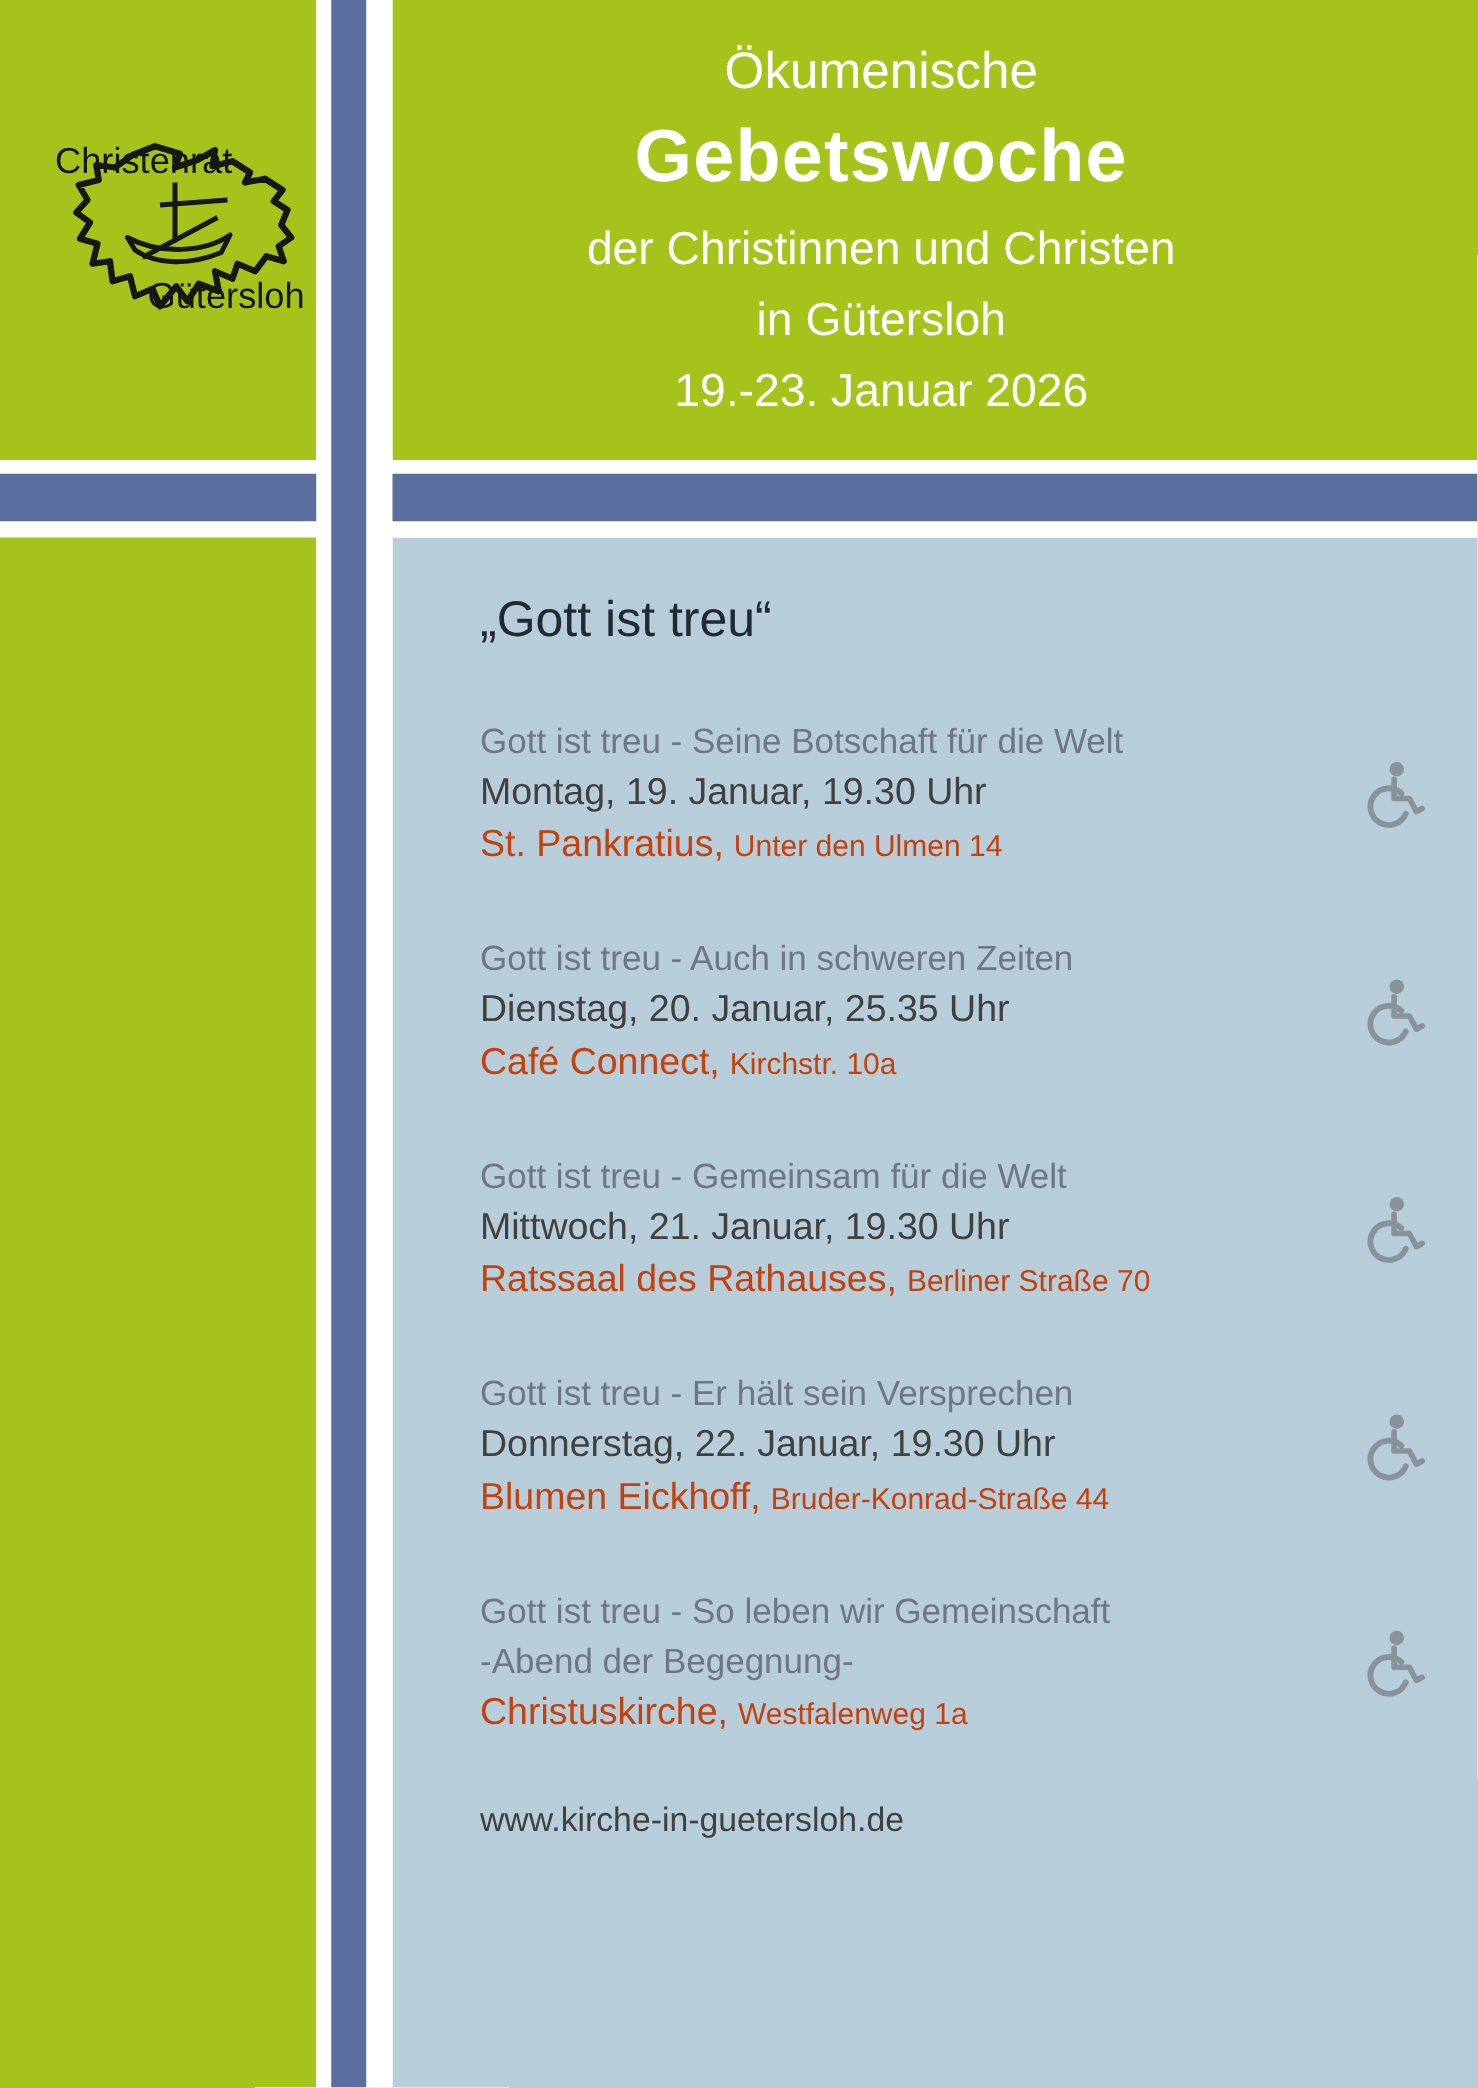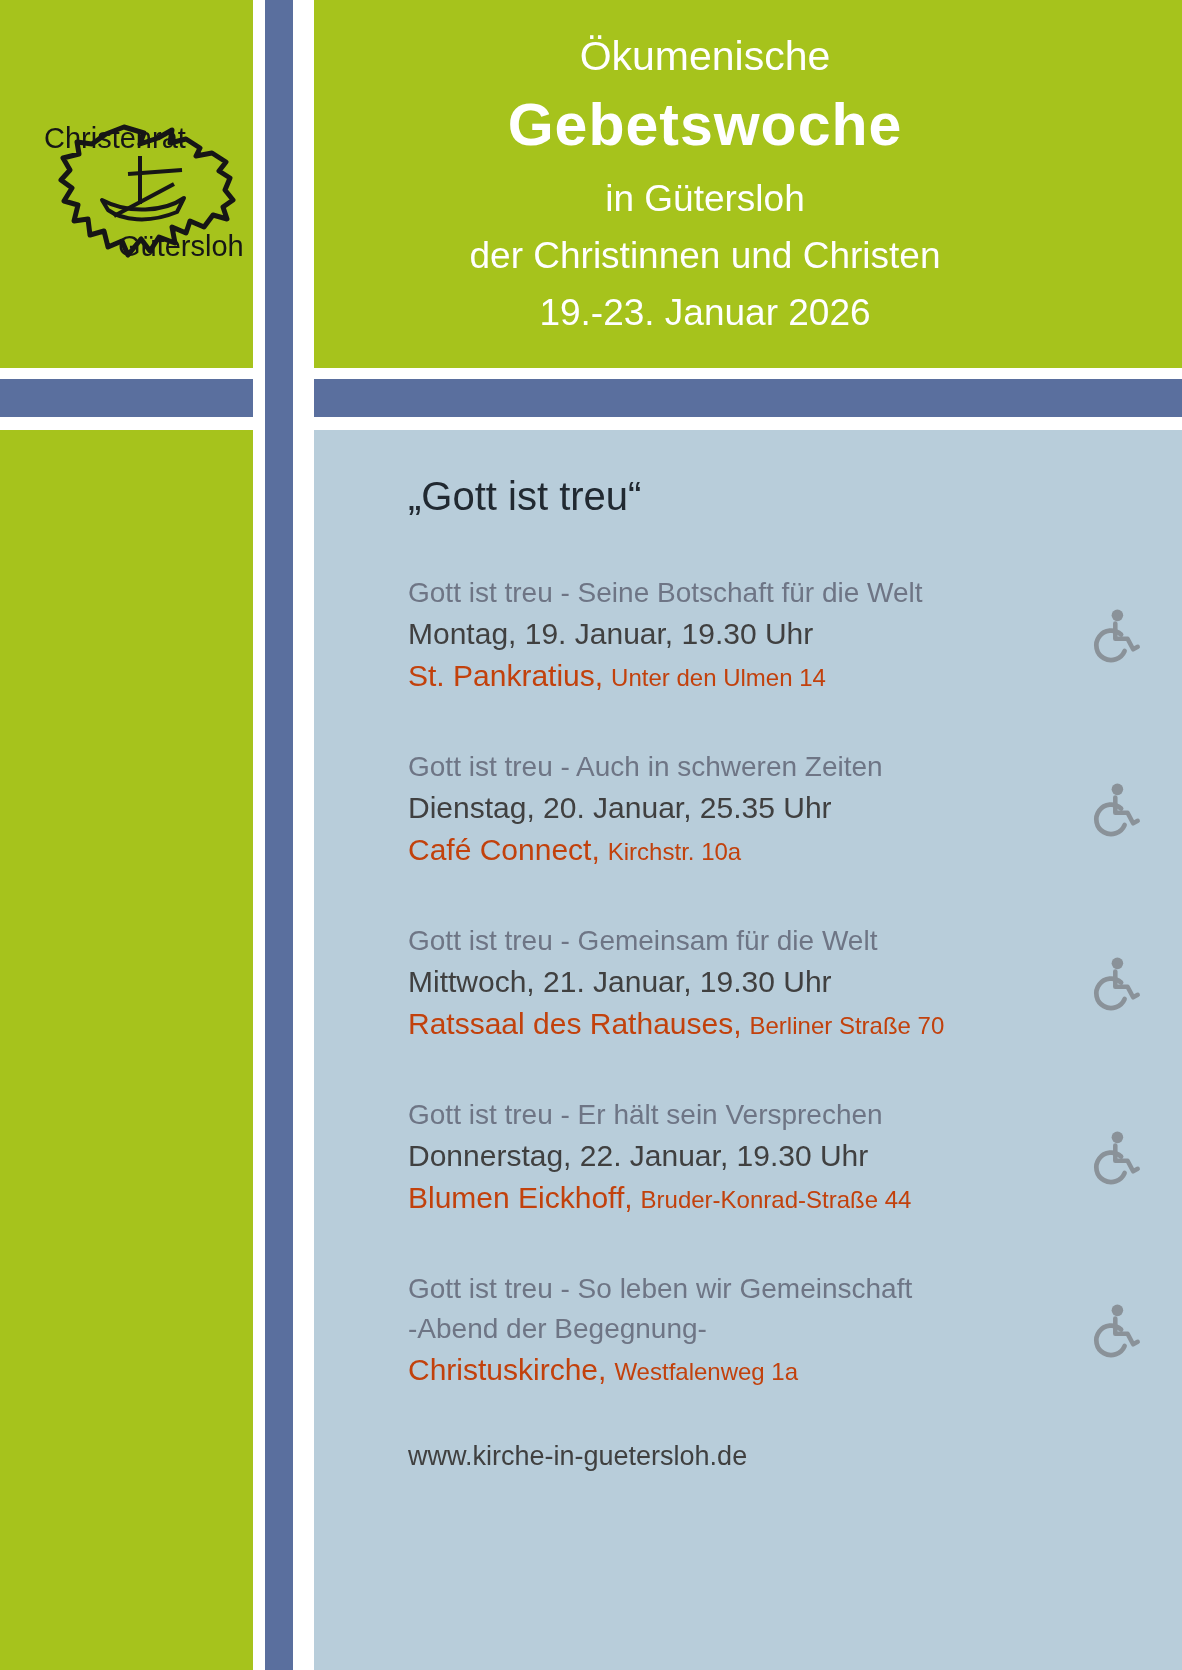--- a/index.html
+++ b/index.html
@@ -11,36 +11,36 @@
   
   .green-left   { position:absolute; left:0; top:0; width:253px; height:1670px; background:#a6c31c; }
   .green-header { position:absolute; left:314px; top:0; width:868px; height:368px; background:#a6c31c; }
   .panel        { position:absolute; left:314px; top:430px; width:868px; height:1240px; background:#b8cdda; }
   .hband { position:absolute; left:0; top:368px; width:1182px; height:62px; background:#ffffff; }
   .hbar  { position:absolute; left:0; top:379px; width:1182px; height:38px; background:#5a6f9e; }
   .vband { position:absolute; left:253px; top:0; width:61px; height:1670px; background:#ffffff; }
   .vbar  { position:absolute; left:265px; top:0; width:28px; height:1670px; background:#5a6f9e; }
 
   
-  .logo { position:absolute; left:36px; top:98px; width:208px; height:168px; }
+  .logo { position:absolute; left:36px; top:88px; width:208px; height:168px; }
   .logo svg { width:100%; height:100%; }
   .logo text { font-family:"Liberation Sans", sans-serif; fill:#161616; font-size:29px; }
 
   
   .header-text {
     position:absolute; left:326px; top:0; width:868px; height:368px;
     box-sizing:border-box; padding:34px 110px 0 0;
     text-align:center; color:#ffffff;
   }
   .header-kicker { font-size:41px; line-height:1.1; }
   .header-title  { font-size:59px; font-weight:bold; margin-top:14px; line-height:1.1; letter-spacing:1px; }
   .header-sub    { font-size:37px; line-height:57px; margin-top:12px; }
 
   
-  .panel-inner { box-sizing:border-box; padding:44px 38px 0 94px; color:#212931; }
+  .panel-inner { box-sizing:border-box; padding:44px 38px 0 70px; color:#212931; }
   .motto { font-size:40px; margin-bottom:54px; color:#212931; }
   .event { display:flex; align-items:center; margin-bottom:48px;justify-content:center; }
   .event-text { flex:1 1 auto; min-width:0; }
   .event-theme, .event-extra { font-size:28px; line-height:40px; color:#6e7585; }
   .event-date  { font-size:30px; line-height:42px; color:#404040; }
   .event-venueline { font-size:30px; line-height:42px; color:#c2410c; }
   .event-address { font-size:24px; margin-left:8px; }
   .event-icon { flex:0 0 auto; width:56px; height:64px; margin-left:14px; color:#8a9299; }
   .event-icon svg { width:100%; height:100%; }
   .website { font-size:27px; margin-top:14px; color:#404040; }
@@ -67,22 +67,22 @@
       <path d="M78 118 L138 86" fill="none" stroke="#161616" stroke-width="4"></path>
       <text x="8" y="50">Christenrat</text>
       <text x="82" y="158">Gütersloh</text>
     </svg>
   </div>
 
   <div class="header-text">
     <div class="header-kicker">Ökumenische</div>
     <div class="header-title">Gebetswoche</div>
     <div class="header-sub">
+      <div>der Christinnen und Christen</div>
       <div>in Gütersloh</div>
-      <div>der Christinnen und Christen</div>
       <div>19.-23. Januar 2026</div>
     </div>
   </div>
 
   <div class="panel-inner" style="position:absolute; left:314px; top:430px; width:868px;">
     <div class="motto">„Gott ist treu“</div>
     <div>
   <div class="event">
     <div class="event-text">
       <div class="event-theme">Gott ist treu - Seine Botschaft für die Welt</div>

